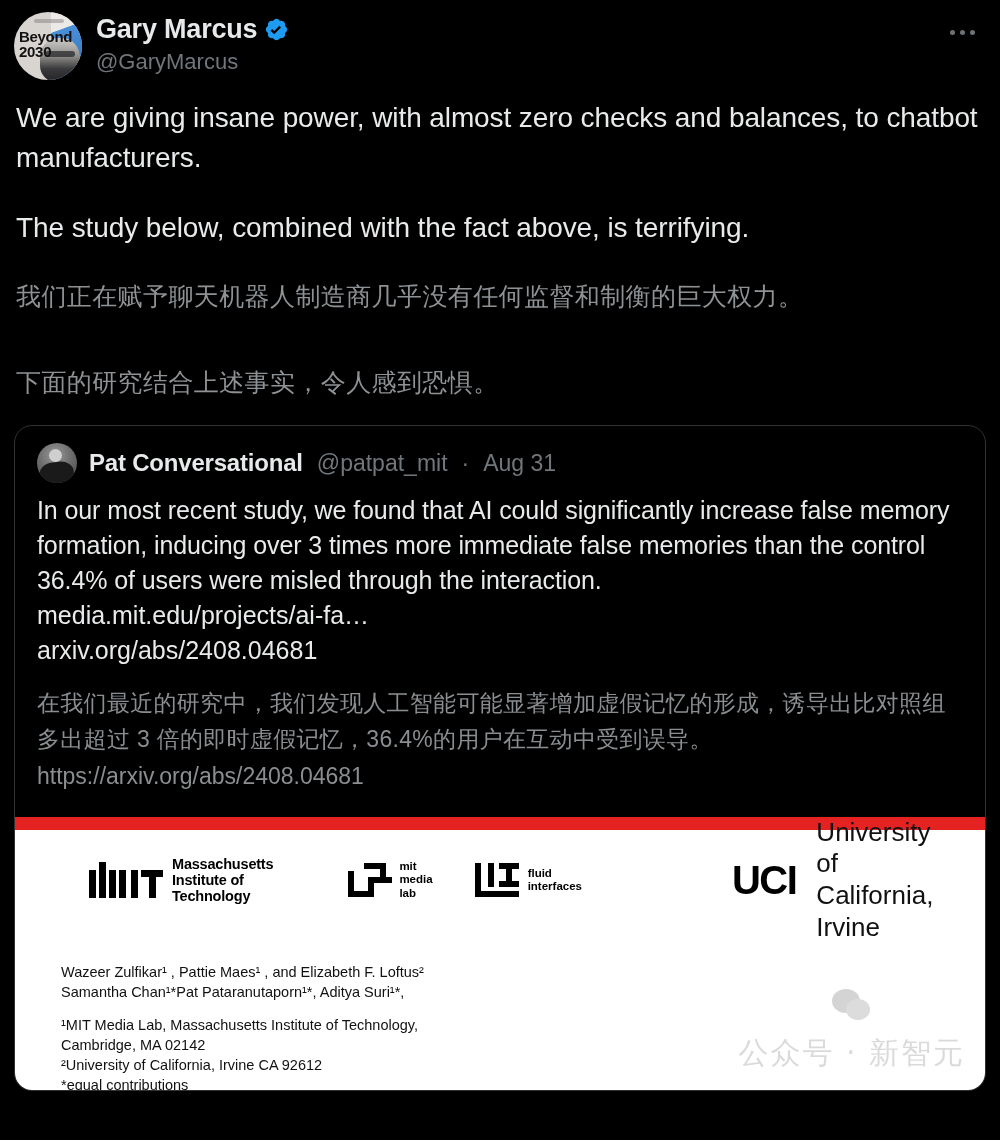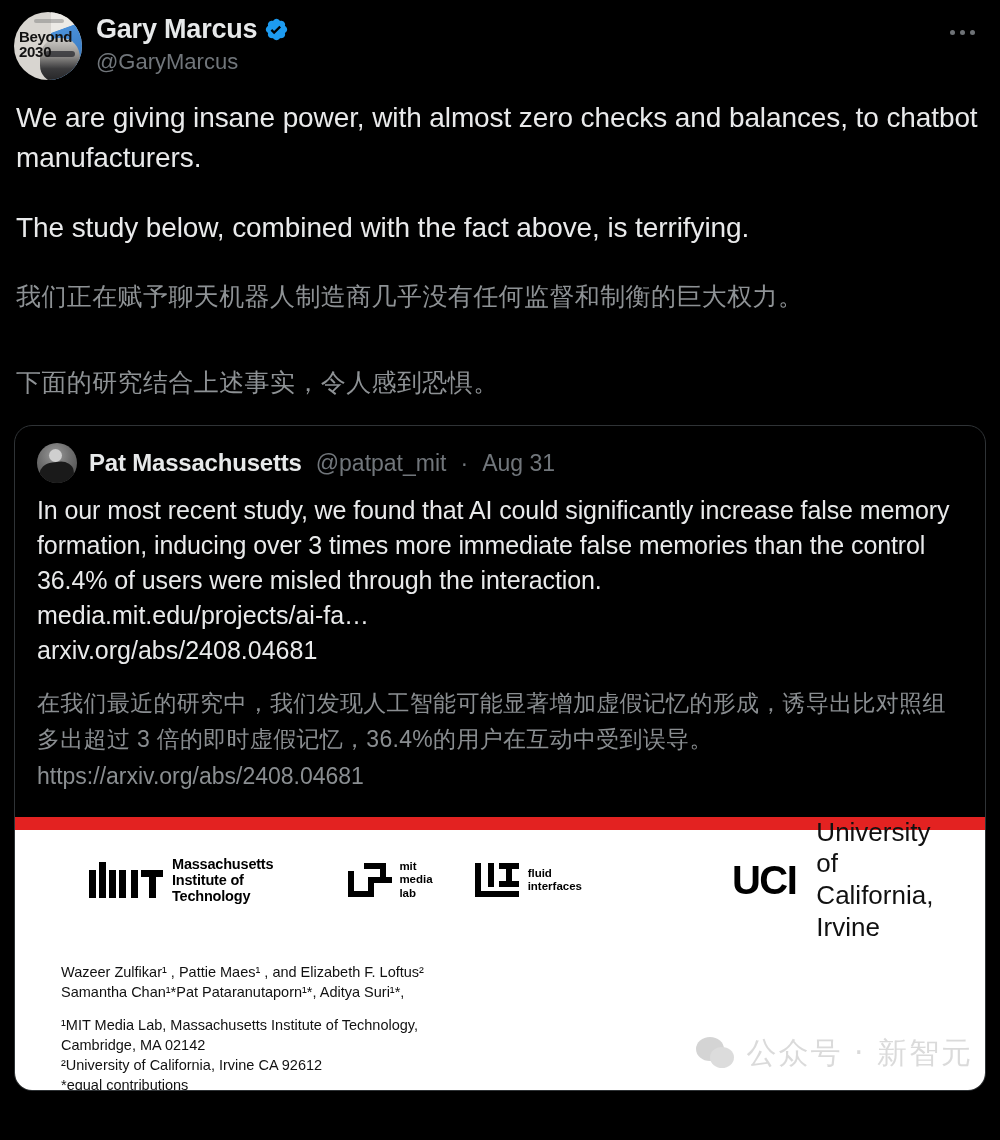--- a/index.html
+++ b/index.html
@@ -341,27 +341,28 @@
     font-size: 14.5px;
     line-height: 1.38;
     color: #111;
     margin-top: 13px;
     font-family: "Liberation Sans", sans-serif;
   }
 
   
   .watermark {
     position: absolute;
-    right: 12px;
+    right: 20px;
     bottom: 16px;
     display: flex;
     align-items: center;
     gap: 10px;
     pointer-events: none;
     opacity: .42;
+    flex-direction: column;
   }
   .wechat-mark {
     width: 40px; height: 34px;
     position: relative;
   }
   .wechat-mark .b1 {
     position: absolute; left: 0; top: 0;
     width: 28px; height: 24px;
     border-radius: 50%;
     background: #9a9a9a;
@@ -421,21 +422,21 @@
     <div class="para-gap"></div>
     <p class="para-zh">我们正在赋予聊天机器人制造商几乎没有任何监督和制衡的巨大权力。</p>
     <div class="zh-gap"></div>
     <p class="para-zh">下面的研究结合上述事实，令人感到恐惧。</p>
   </div>
 
   <div class="quote-card">
 
     <div class="quote-head">
       <div class="q-avatar"></div>
-      <span class="q-name">Pat Massachusetts</span>
+      <span class="q-name">Pat Conversational</span>
       <span class="q-meta">@patpat_mit</span>
       <span class="q-meta">·</span>
       <span class="q-meta">Aug 31</span>
     </div>
 
     <div class="quote-body">
       <p class="q-en">In our most recent study, we found that AI could significantly increase false memory formation, inducing over 3 times more immediate false memories than the control 36.4% of users were misled through the interaction.</p>
       <a class="q-link" href="#">media.mit.edu/projects/ai-fa…</a>
       <a class="q-link" href="#">arxiv.org/abs/2408.04681</a>
       <p class="q-zh">在我们最近的研究中，我们发现人工智能可能显著增加虚假记忆的形成，诱导出比对照组多出超过 3 倍的即时虚假记忆，36.4%的用户在互动中受到误导。</p>

